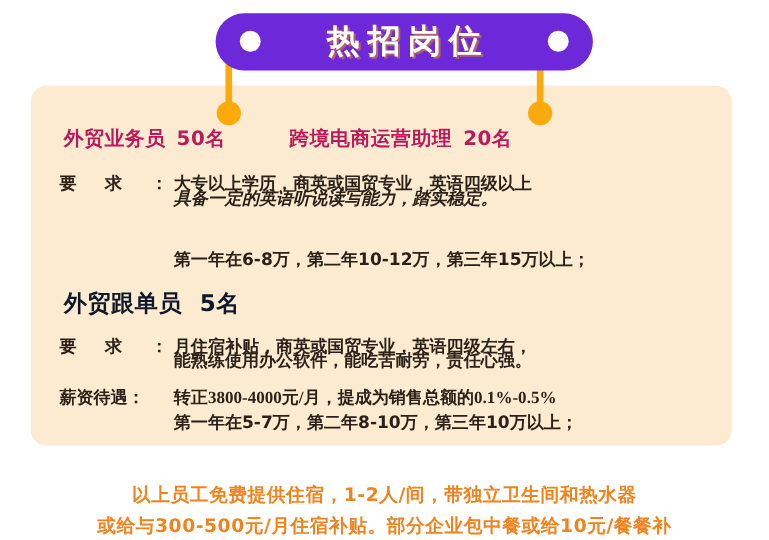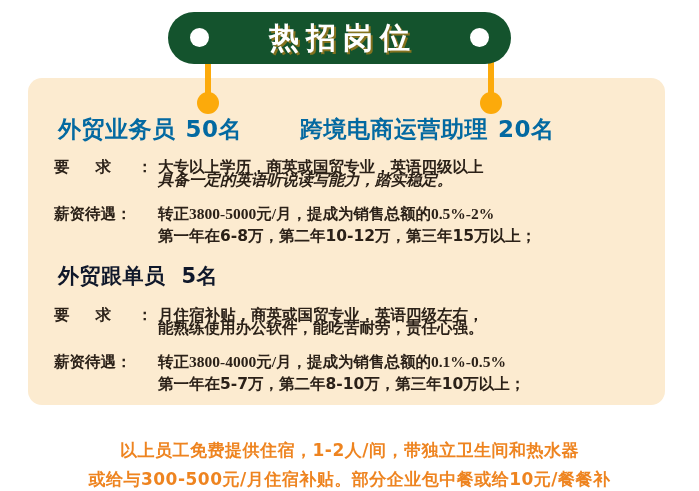--- a/index.html
+++ b/index.html
@@ -19,25 +19,25 @@
     position: absolute;
     left: 0; top: 0;
     width: 699px;
     height: 491px;
     background: #ffffff;
   }
 
   
   .banner {
     position: absolute;
-    left: 168px;
+    left: 196px;
     top: 12px;
     width: 343px;
     height: 52px;
-    background: #14532d;
+    background: #6d28d9;
     border-radius: 26px;
     z-index: 4;
   }
   .banner-dot {
     position: absolute;
     top: 50%;
     width: 19px;
     height: 19px;
     margin-top: -10px;
     background: #ffffff;
@@ -110,22 +110,22 @@
   }
 
   .job-heads {
     position: absolute;
     left: 30px;
     top: 36px;
     white-space: nowrap;
   }
   .job-head {
     display: inline-block;
-    color: #0369a1;
-    font-size: 23px;
+    color: #be185d;
+    font-size: 18px;
     font-weight: bold;
     letter-spacing: 0.5px;
     white-space: nowrap;
   }
   .job-head .count { margin-left: 10px; }
   .job-head.second { margin-left: 58px; }
 
   .job-head-single {
     position: absolute;
     left: 30px;
@@ -217,23 +217,20 @@
       </span>
     </div>
 
     <div class="row r1">
       <span class="label spaced"><span>要</span><span>求</span><span class="colon">：</span></span><span class="value">大专以上学历，商英或国贸专业，英语四级以上</span>
     </div>
     <div class="row r2">
       <span class="cont">具备一定的英语听说读写能力，踏实稳定。</span>
     </div>
 
-    <div class="row r3">
-      <span class="label"><span>薪资待遇</span><span>：</span></span><span class="value">转正3800-5000元/月，提成为销售总额的0.5%-2%</span>
-    </div>
     <div class="row r4">
       <span class="cont">第一年在6-8万，第二年10-12万，第三年15万以上；</span>
     </div>
 
     <div class="job-head-single">
       <span>外贸跟单员</span><span class="count">5名</span>
     </div>
 
     <div class="row r5">
       <span class="label spaced"><span>要</span><span>求</span><span class="colon">：</span></span><span class="value">月住宿补贴，商英或国贸专业，英语四级左右，</span>

